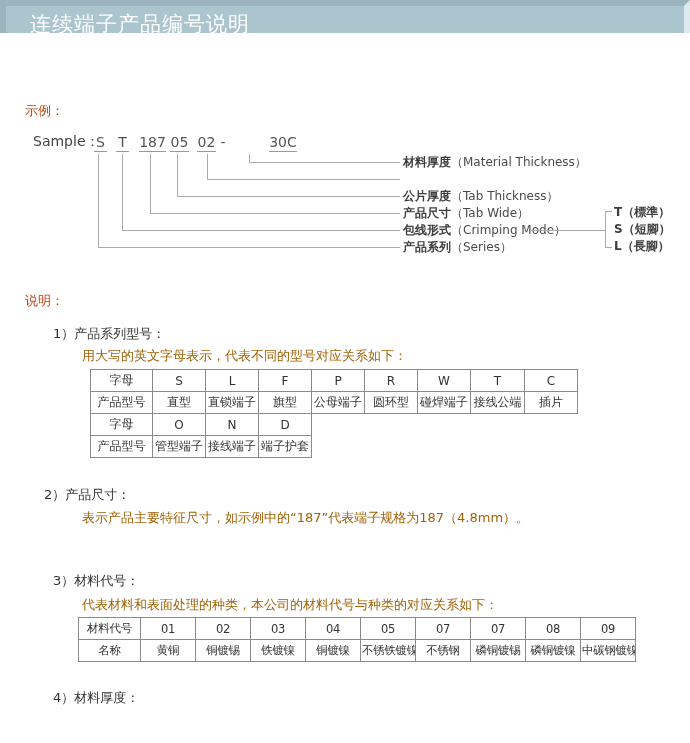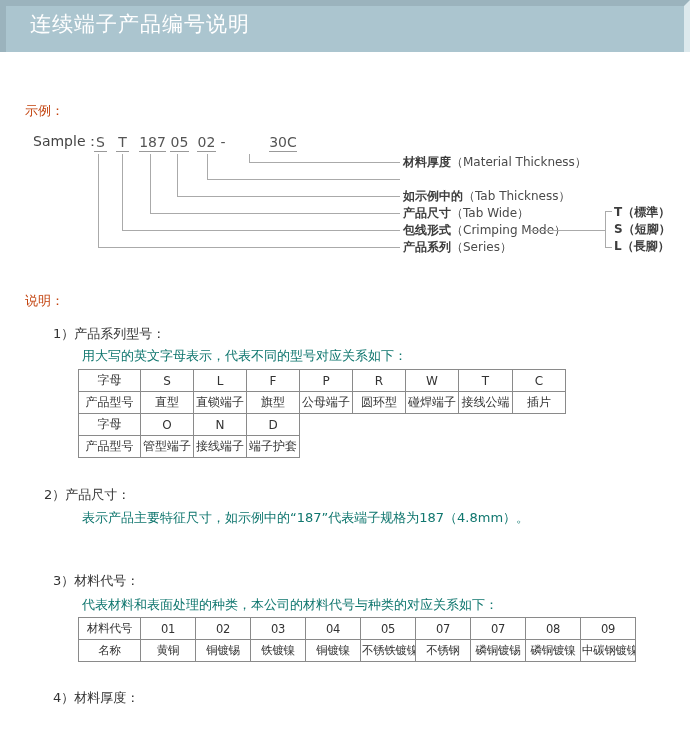--- a/index.html
+++ b/index.html
@@ -2,21 +2,21 @@
 <html><head>
 <meta charset="utf-8">
 <style>
   * { margin:0; padding:0; box-sizing:border-box; }
   html,body { background:#ffffff; }
   body { font-family:"DejaVu Sans", "Liberation Sans", sans-serif; color:#333; }
   #page { position:relative; width:690px; height:743px; background:#ffffff; overflow:hidden; }
 
   
   #titlebar {
-    position:absolute; left:0; top:0; width:690px; height:52px;
+    position:absolute; left:0; top:0; width:690px; height:33px;
     background:#abc5cf;
     border-top:6px solid #9bb3bd;
     border-left:6px solid #9bb3bd;
     border-right:6px solid #dce9ed;
   }
   #titlebar .title {
     color:#ffffff; font-size:21px; font-weight:500;
     line-height:36px; padding-left:24px; letter-spacing:1px;
     white-space:nowrap;
   }
@@ -36,21 +36,21 @@
   .hline { position:absolute; height:1px; background:#aaaaaa; }
 
   
   .callout { position:absolute; left:403px; height:16px; font-size:12px; color:#444; white-space:nowrap; line-height:16px; }
   .callout .cn { font-weight:bold; color:#3d3d3d; }
   .callout .en { font-weight:normal; color:#4a4a4a;text-align:center; }
   .copt { position:absolute; left:614px; height:16px; font-size:12px; font-weight:bold; color:#3d3d3d; white-space:nowrap; line-height:16px; }
 
   
   .sec-head { position:absolute; font-size:13px; color:#333; white-space:nowrap; }
-  .sec-desc { position:absolute; font-size:13px; color:#0f766e; white-space:nowrap; }
+  .sec-desc { position:absolute; font-size:13px; color:#a16207; white-space:nowrap; }
 
   
   table.tbl { position:absolute; border-collapse:collapse; table-layout:fixed; }
   table.tbl td {
     border:1px solid #8a8a8a; height:22px; text-align:center; vertical-align:middle;
     font-size:12px; color:#333; padding:0 1px; white-space:nowrap; overflow:hidden;
   }
   #material-table td { font-size:11.5px; letter-spacing:-0.3px; }
 </style>
 </head>
@@ -84,21 +84,21 @@
   <div class="hline" style="left:207px; top:179px; width:193px;"></div>
   <div class="hline" style="left:177px; top:196px; width:223px;"></div>
   <div class="hline" style="left:150px; top:213px; width:250px;"></div>
   <div class="hline" style="left:122px; top:230px; width:278px;"></div>
   <div class="hline" style="left:98px;  top:247px; width:302px;"></div>
 
   <div class="callout" style="top:154px;">
     <span class="cn">材料厚度</span><span class="en">（Material Thickness）</span>
   </div>
   <div class="callout" style="top:188px;">
-    <span class="cn">如示例中的</span><span class="en">（Tab Thickness）</span>
+    <span class="cn">公片厚度</span><span class="en">（Tab Thickness）</span>
   </div>
   <div class="callout" style="top:205px;">
     <span class="cn">产品尺寸</span><span class="en">（Tab Wide）</span>
   </div>
   <div class="callout" style="top:222px;">
     <span class="cn">包线形式</span><span class="en">（Crimping Mode）</span>
   </div>
   <div class="callout" style="top:239px;">
     <span class="cn">产品系列</span><span class="en">（Series）</span>
   </div>
@@ -111,21 +111,21 @@
   <div class="copt" style="top:221px;">S（短腳）</div>
   <div class="copt" style="top:238px;">L（長腳）</div>
 
   <div class="h-label" style="left:25px; top:292px;">说明：</div>
 
   <div class="sec-head" style="left:53px; top:325px;">
     <span>1）</span><span>产品系列型号：</span>
   </div>
   <div class="sec-desc" style="left:82px; top:347px;">用大写的英文字母表示，代表不同的型号对应关系如下：</div>
 
-  <table class="tbl" id="series-table" style="left:78px; top:369px; width:487px;">
+  <table class="tbl" id="series-table" style="left:90px; top:369px; width:487px;">
     <colgroup>
       <col style="width:62px">
         <col style="width:53px">
         <col style="width:53px">
         <col style="width:53px">
       <col style="width:53px">
         <col style="width:53px">
         <col style="width:53px">
         <col style="width:54px">
         <col style="width:53px">

